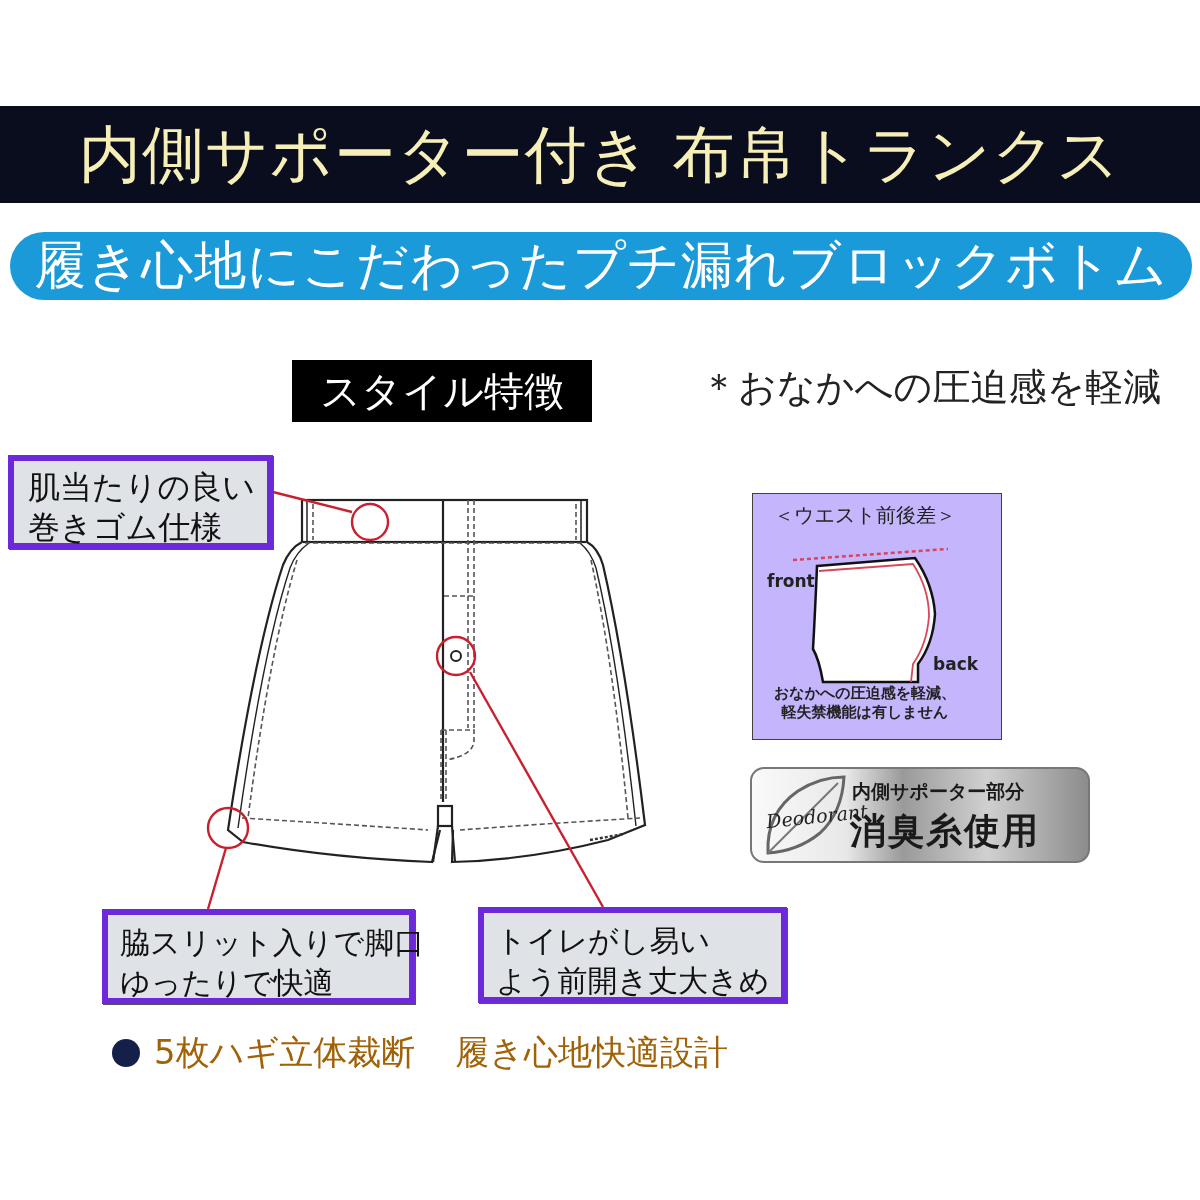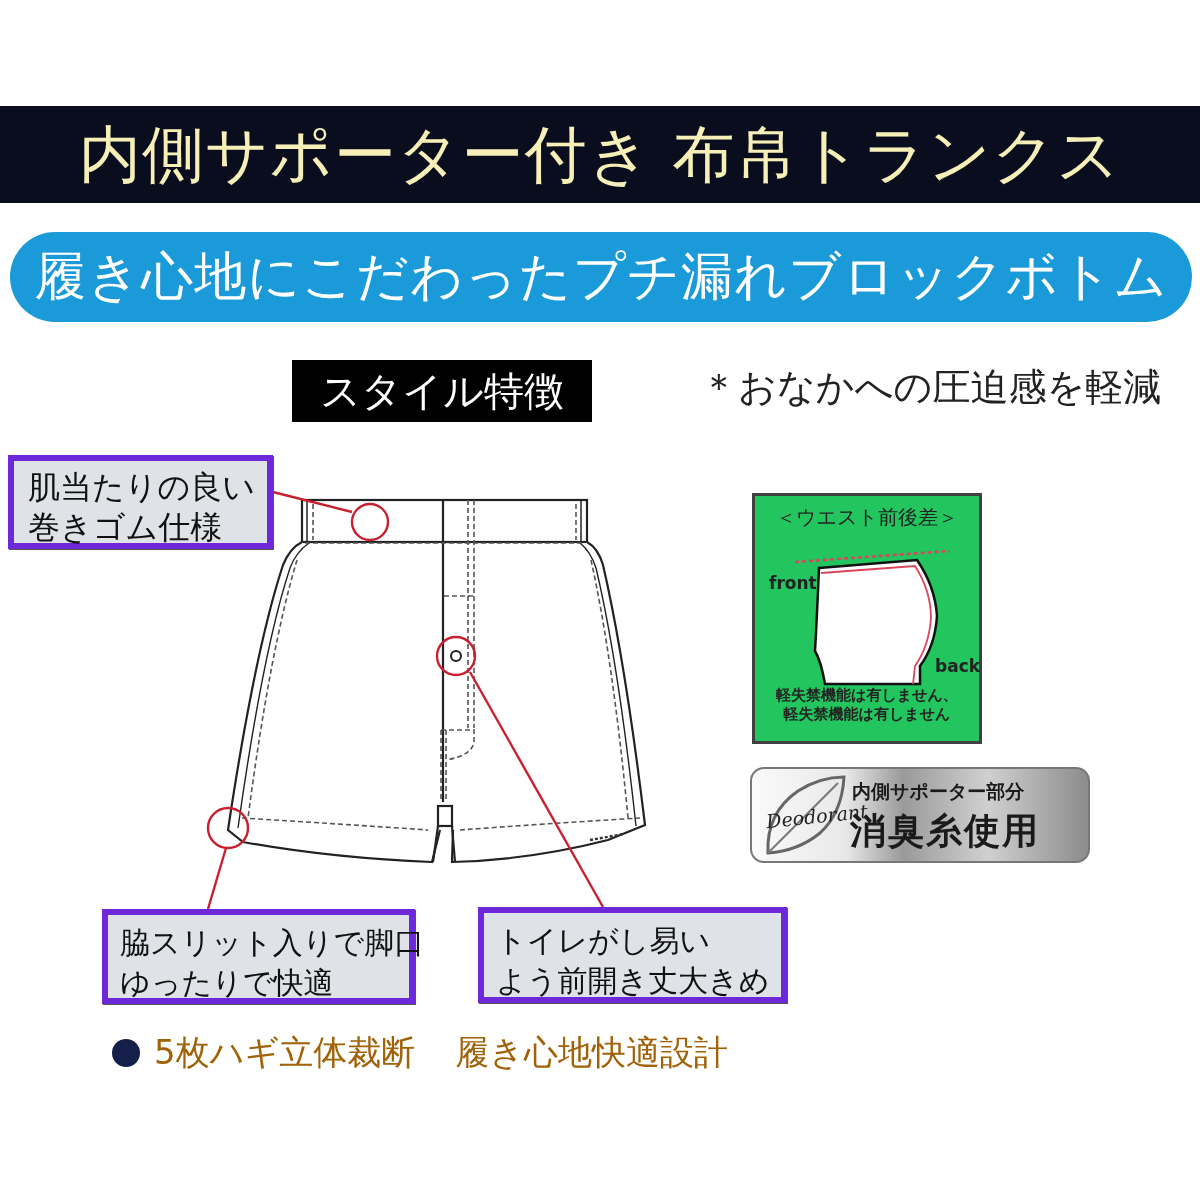--- a/index.html
+++ b/index.html
@@ -2,34 +2,34 @@
 <html><head>
 <meta charset="utf-8">
 <style>
   html, body { margin:0; padding:0; background:#ffffff; }
   body { width:1200px; height:1200px; position:relative; overflow:hidden;
          font-family:"DejaVu Sans", "Liberation Sans", sans-serif; color:#1a1a1a; }
   .abs { position:absolute; }
   #title-band { left:0; top:106px; width:1200px; height:97px; background:#0a0d1e;
                 display:flex; align-items:center; justify-content:center; }
   #title-band span { color:#f6efb8; font-size:62px; letter-spacing:1px; white-space:nowrap; }
-  #subtitle-pill { left:10px; top:232px; width:1182px; height:90px; background:#1a9ad9;
+  #subtitle-pill { left:10px; top:232px; width:1182px; height:68px; background:#1a9ad9;
                    border-radius:45px; display:flex; align-items:center; justify-content:center; }
   #subtitle-pill span { color:#ffffff; font-size:52px; white-space:nowrap; letter-spacing:1px; }
   #style-label { left:292px; top:360px; width:300px; height:62px; background:#000;
                  display:flex; align-items:center; justify-content:center; }
   #style-label span { color:#fff; font-size:40px; white-space:nowrap; }
   #note { left:700px; top:362px; font-size:38px; color:#222; white-space:nowrap; }
   .callout { background:#dfe2e6; border:6px solid #6d28d9; box-shadow:1px 1px 0 #555;
              font-size:30px; line-height:40px; padding:8px 12px; box-sizing:border-box; color:#111; white-space:nowrap; }
   #callout-waist { left:8px; top:455px; width:265px; height:94px; font-size:32px; padding:6px 14px; }
   #callout-slit  { left:102px; top:909px; width:313px; height:95px; }
   #callout-fly   { left:478px; top:907px; width:309px; height:96px; }
   #diagram { left:0; top:0; width:1200px; height:1200px; }
-  #waist-box { left:752px; top:493px; width:224px; height:245px; background:#22c55e; border:3px solid #404040; }
+  #waist-box { left:752px; top:493px; width:224px; height:245px; background:#c4b5fd; border:1px solid #404040;padding-left:24px; }
   #waist-box-title { left:0; top:8px; width:224px; text-align:center; font-size:20px; color:#222; }
   #waist-box-caption { left:0; top:190px; width:224px; text-align:center; font-size:15px; line-height:19px; font-weight:bold; color:#222; }
   #front-label { left:14px; top:77px; font-size:17px; font-weight:bold; color:#222; }
   #back-label { left:180px; top:160px; font-size:17px; font-weight:bold; color:#222; }
   #deo-badge { left:750px; top:767px; width:336px; height:92px; border:2px solid #777; border-radius:14px;
                background:linear-gradient(90deg,#fafafa 0%, #e8e8e8 28%, #9a9a9a 45%, #d0d0d0 70%, #8c8c8c 100%); overflow:hidden; }
   #deo-script { left:14px; top:36px; font-family:"DejaVu Serif", serif; font-style:italic; font-size:19px; color:#222; transform:rotate(-6deg); }
   #deo-line1 { left:100px; top:10px; font-size:19px; font-weight:bold; color:#1a1a1a; font-family:"DejaVu Serif", serif; }
   #deo-line2 { left:98px; top:38px; font-size:36px; font-weight:bold; color:#1a1a1a; font-family:"DejaVu Serif", serif; letter-spacing:2px; }
   #bullet-line { left:112px; top:1030px; font-size:34px; color:#a16207; white-space:nowrap; display:flex; align-items:center; }
@@ -118,21 +118,21 @@
 <div id="waist-box" class="abs">
   <div id="waist-box-title" class="abs">＜ウエスト前後差＞</div>
   <svg class="abs" style="left:0;top:0" width="224" height="245" viewBox="0 0 224 245">
     <line x1="40" y1="66" x2="195" y2="55" stroke="#d9455a" stroke-width="2.5" stroke-dasharray="4 3"></line>
     <path d="M64 72 L162 64 Q180 90 182 120 Q180 150 165 170 L165 188 L70 188 Q66 165 60 155 Q62 120 64 72 Z" fill="#fff" stroke="#111" stroke-width="2.5"></path>
     <path d="M66 77 L160 70 Q176 95 176 122 Q174 150 160 170 L158 188" fill="none" stroke="#d9455a" stroke-width="1.8"></path>
   </svg>
   <div id="front-label" class="abs">front</div>
   <div id="back-label" class="abs">back</div>
   <div id="waist-box-caption" class="abs">
-    <div>軽失禁機能は有しません、</div>
+    <div>おなかへの圧迫感を軽減、</div>
     <div>軽失禁機能は有しません</div>
   </div>
 </div>
 
 <div id="deo-badge" class="abs">
   <svg class="abs" style="left:6px;top:4px" width="90" height="84" viewBox="0 0 90 84">
     <path d="M10 80 Q8 40 40 18 Q62 4 86 4 Q84 40 62 60 Q40 78 10 80 Z" fill="none" stroke="#666" stroke-width="3"></path>
     <path d="M10 80 Q40 50 80 10" fill="none" stroke="#777" stroke-width="2"></path>
   </svg>
   <div id="deo-script" class="abs">Deodorant</div>

